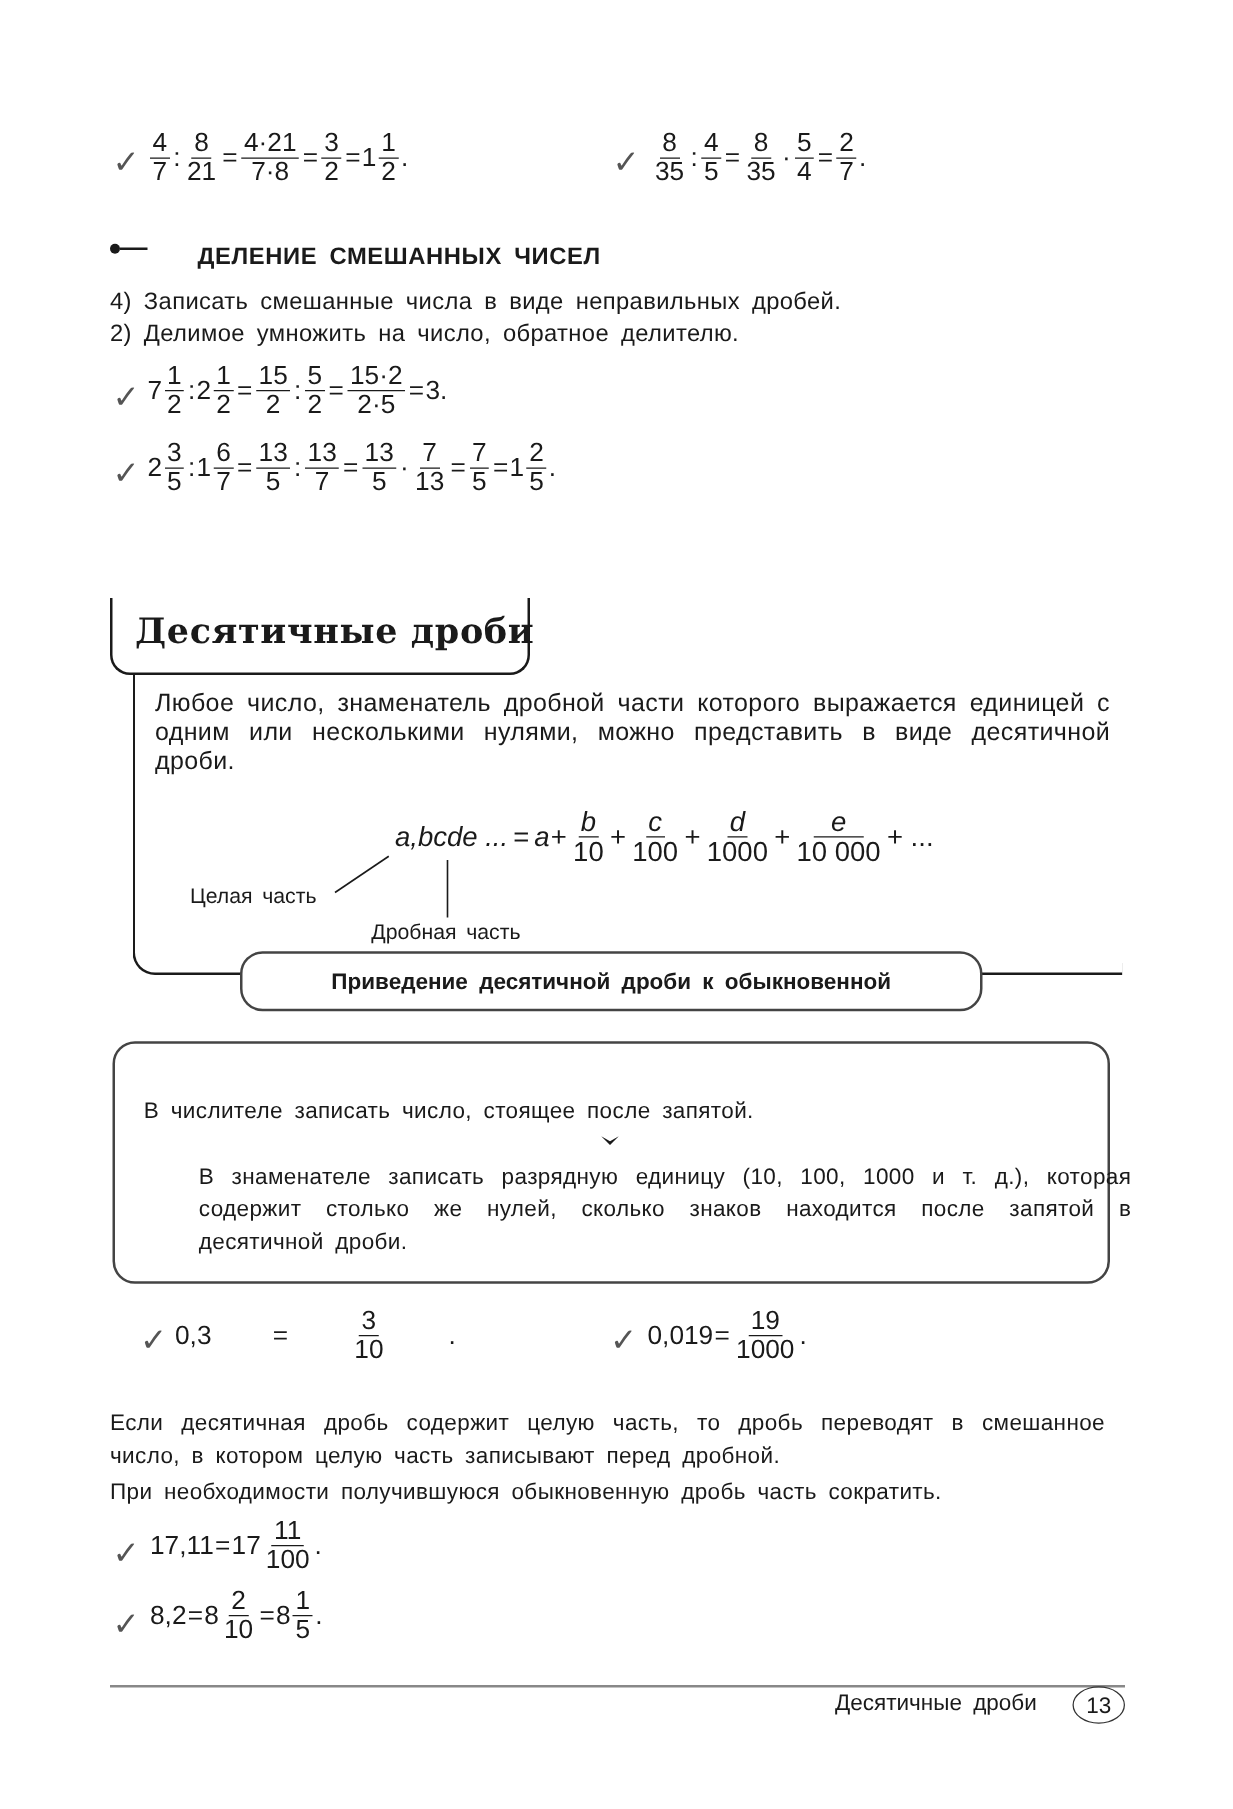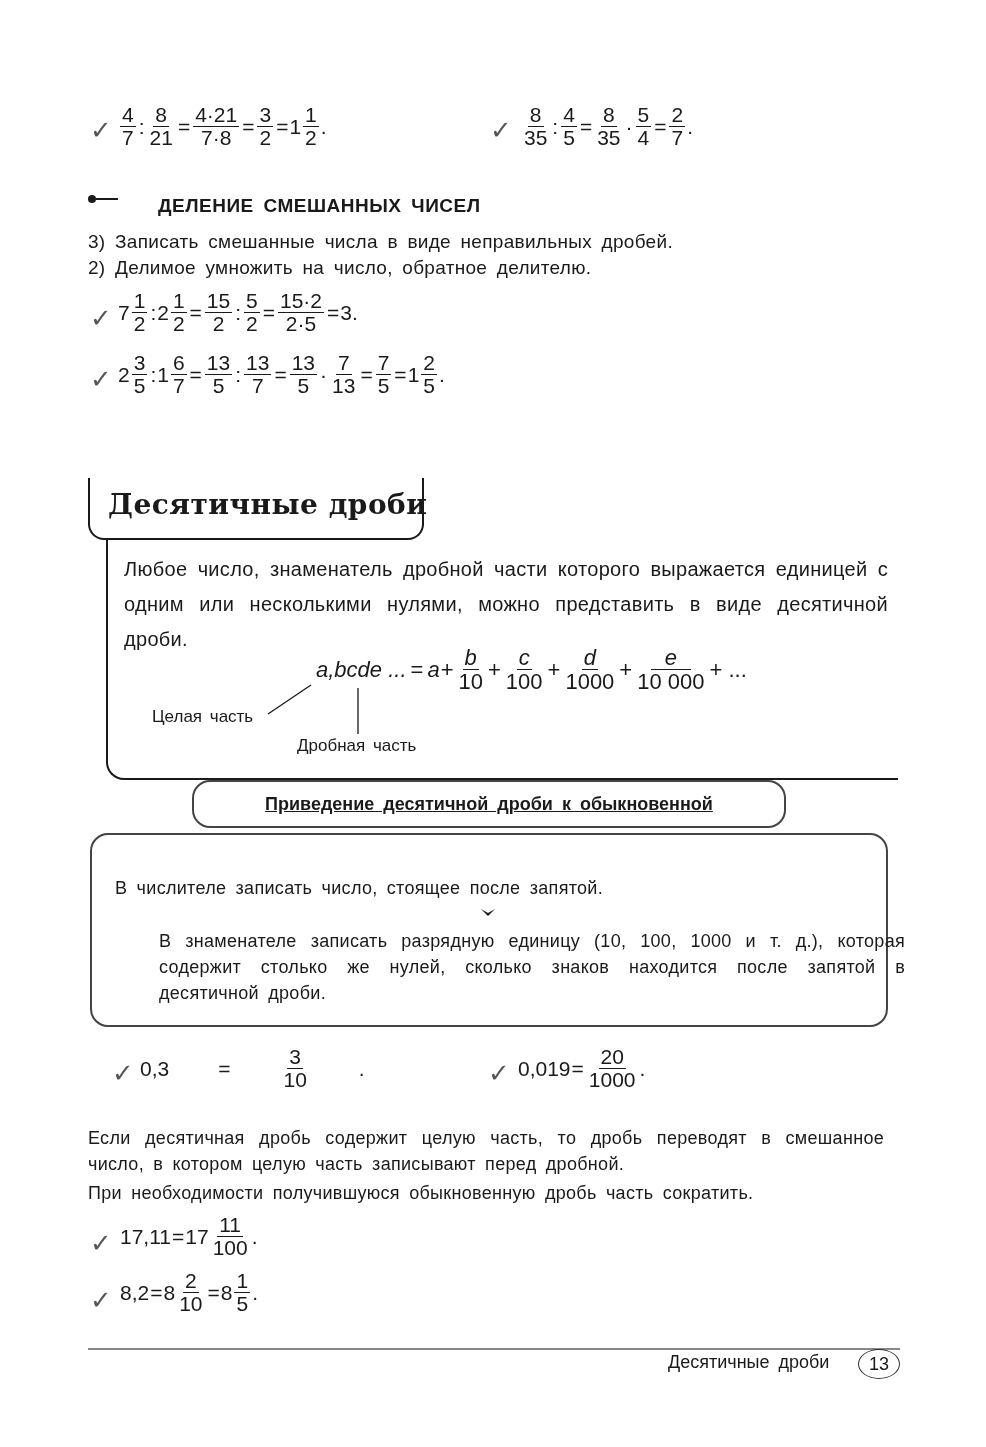--- a/index.html
+++ b/index.html
@@ -10,21 +10,21 @@
   .frac { display:inline-flex; flex-direction:column; align-items:center; margin:0 2px; line-height:1.05; }
   .frac .num { padding:0 2px; border-bottom:1.5px solid #1a1a1a; }
   .frac .den { padding:0 2px; }
   .op { margin:0 1px; }
   .heading { font-weight:bold; font-size:19px; letter-spacing:0.5px; }
   .para { font-size:19px; line-height:26px; letter-spacing:0.3px; word-spacing:4px; }
   .title-box { position:absolute; left:88px; top:478px; width:332px; height:60px; border:2.5px solid #1a1a1a; border-top:none; border-radius:0 0 16px 16px; }
   .title-text { position:absolute; left:108px; top:488px; font-family:"DejaVu Serif", serif; font-weight:bold; font-size:28px; letter-spacing:0.5px; }
   .main-frame { position:absolute; left:106px; top:538px; width:790px; height:240px; border-left:2.5px solid #1a1a1a; border-bottom:2.5px solid #1a1a1a; border-radius:0 0 0 18px; }
   .rule-box { position:absolute; left:90px; top:833px; width:794px; height:190px; border:2px solid #444; border-radius:18px; }
-  .rule-title { position:absolute; left:192px; top:780px; width:590px; height:44px; border:2px solid #444; border-radius:18px; background:#fff; display:flex; align-items:center; justify-content:center; font-weight:bold; font-size:18px; word-spacing:4px;text-decoration:underline; }
+  .rule-title { position:absolute; left:192px; top:761px; width:590px; height:44px; border:2px solid #444; border-radius:18px; background:#fff; display:flex; align-items:center; justify-content:center; font-weight:bold; font-size:18px; word-spacing:4px; }
   .footer-line { position:absolute; left:88px; top:1348px; width:812px; height:2px; background:#888; }
   .page-num { position:absolute; left:858px; top:1349px; width:40px; height:28px; border:1.5px solid #333; border-radius:50%; display:flex; align-items:center; justify-content:center; font-size:18px; }
 </style>
 </head>
 <body>
 
 <span class="check" style="left:90px;top:117px;">✓</span>
 <div class="math" style="left:118px;top:104px;">
   <span class="frac">
       <span class="num">4</span>
@@ -83,21 +83,21 @@
   <span>.</span>
 </div>
 
 <div class="abs" style="left:88px;top:195px;display:flex;align-items:flex-start;gap:30px;">
   <span style="display:inline-flex;align-items:center;margin-right:10px;">
     <span style="width:8px;height:8px;border-radius:50%;background:#1a1a1a;display:inline-block;"></span>
     <span style="width:22px;height:2.5px;background:#1a1a1a;display:inline-block;"></span>
   </span>
   <span class="heading" style="word-spacing:4px;">ДЕЛЕНИЕ СМЕШАННЫХ ЧИСЕЛ</span>
 </div>
-<div class="abs para" style="left:88px;top:229px;">3) Записать смешанные числа в виде неправильных дробей.</div>
+<div class="abs para" style="left:88px;top:229px;">4) Записать смешанные числа в виде неправильных дробей.</div>
 <div class="abs para" style="left:88px;top:255px;">2) Делимое умножить на число, обратное делителю.</div>
 
 <span class="check" style="left:90px;top:305px;">✓</span>
 <div class="math" style="left:118px;top:290px;">
   <span>7</span>
     <span class="frac">
       <span class="num">1</span>
       <span class="den">2</span>
     </span>
   <span class="op">:</span>
@@ -169,21 +169,21 @@
       <span class="num">2</span>
       <span class="den">5</span>
     </span>
   <span>.</span>
 </div>
 
 <div class="title-box"></div>
 <div class="title-text">Десятичные дроби</div>
 <div class="main-frame"></div>
 
-<div class="abs para" style="left:124px;top:552px;width:764px;text-align:justify;font-size:20px;line-height:35px;">Любое число, знаменатель дробной части которого выражается единицей с одним или несколькими нулями, можно представить в виде десятичной дроби.</div>
+<div class="abs para" style="left:124px;top:552px;width:764px;text-align:justify;font-size:20px;line-height:23px;">Любое число, знаменатель дробной части которого выражается единицей с одним или несколькими нулями, можно представить в виде десятичной дроби.</div>
 
 <div class="math" style="left:316px;top:646px;font-size:22px;">
   <span style="font-style:italic;">a,bcde ...</span>
   <span class="op" style="margin:0 4px;">=</span>
   <span style="font-style:italic;">a</span>
   <span class="op">+</span>
   <span class="frac">
       <span class="num" style="font-style:italic;">b</span>
       <span class="den">10</span>
     </span>
@@ -229,21 +229,21 @@
       <span class="den">10</span>
     </span>
   <span>.</span>
 </div>
 
 <span class="check" style="left:488px;top:1060px;">✓</span>
 <div class="math" style="left:518px;top:1046px;">
   <span>0,019</span>
   <span class="op">=</span>
   <span class="frac">
-      <span class="num">20</span>
+      <span class="num">19</span>
       <span class="den">1000</span>
     </span>
   <span>.</span>
 </div>
 
 <div class="abs para" style="left:88px;top:1125px;width:796px;text-align:justify;font-size:18px;">Если десятичная дробь содержит целую часть, то дробь переводят в смешанное число, в котором целую часть записывают перед дробной.</div>
 <div class="abs para" style="left:88px;top:1180px;font-size:18px;">При необходимости получившуюся обыкновенную дробь часть сократить.</div>
 
 <span class="check" style="left:90px;top:1230px;">✓</span>
 <div class="math" style="left:120px;top:1214px;">

